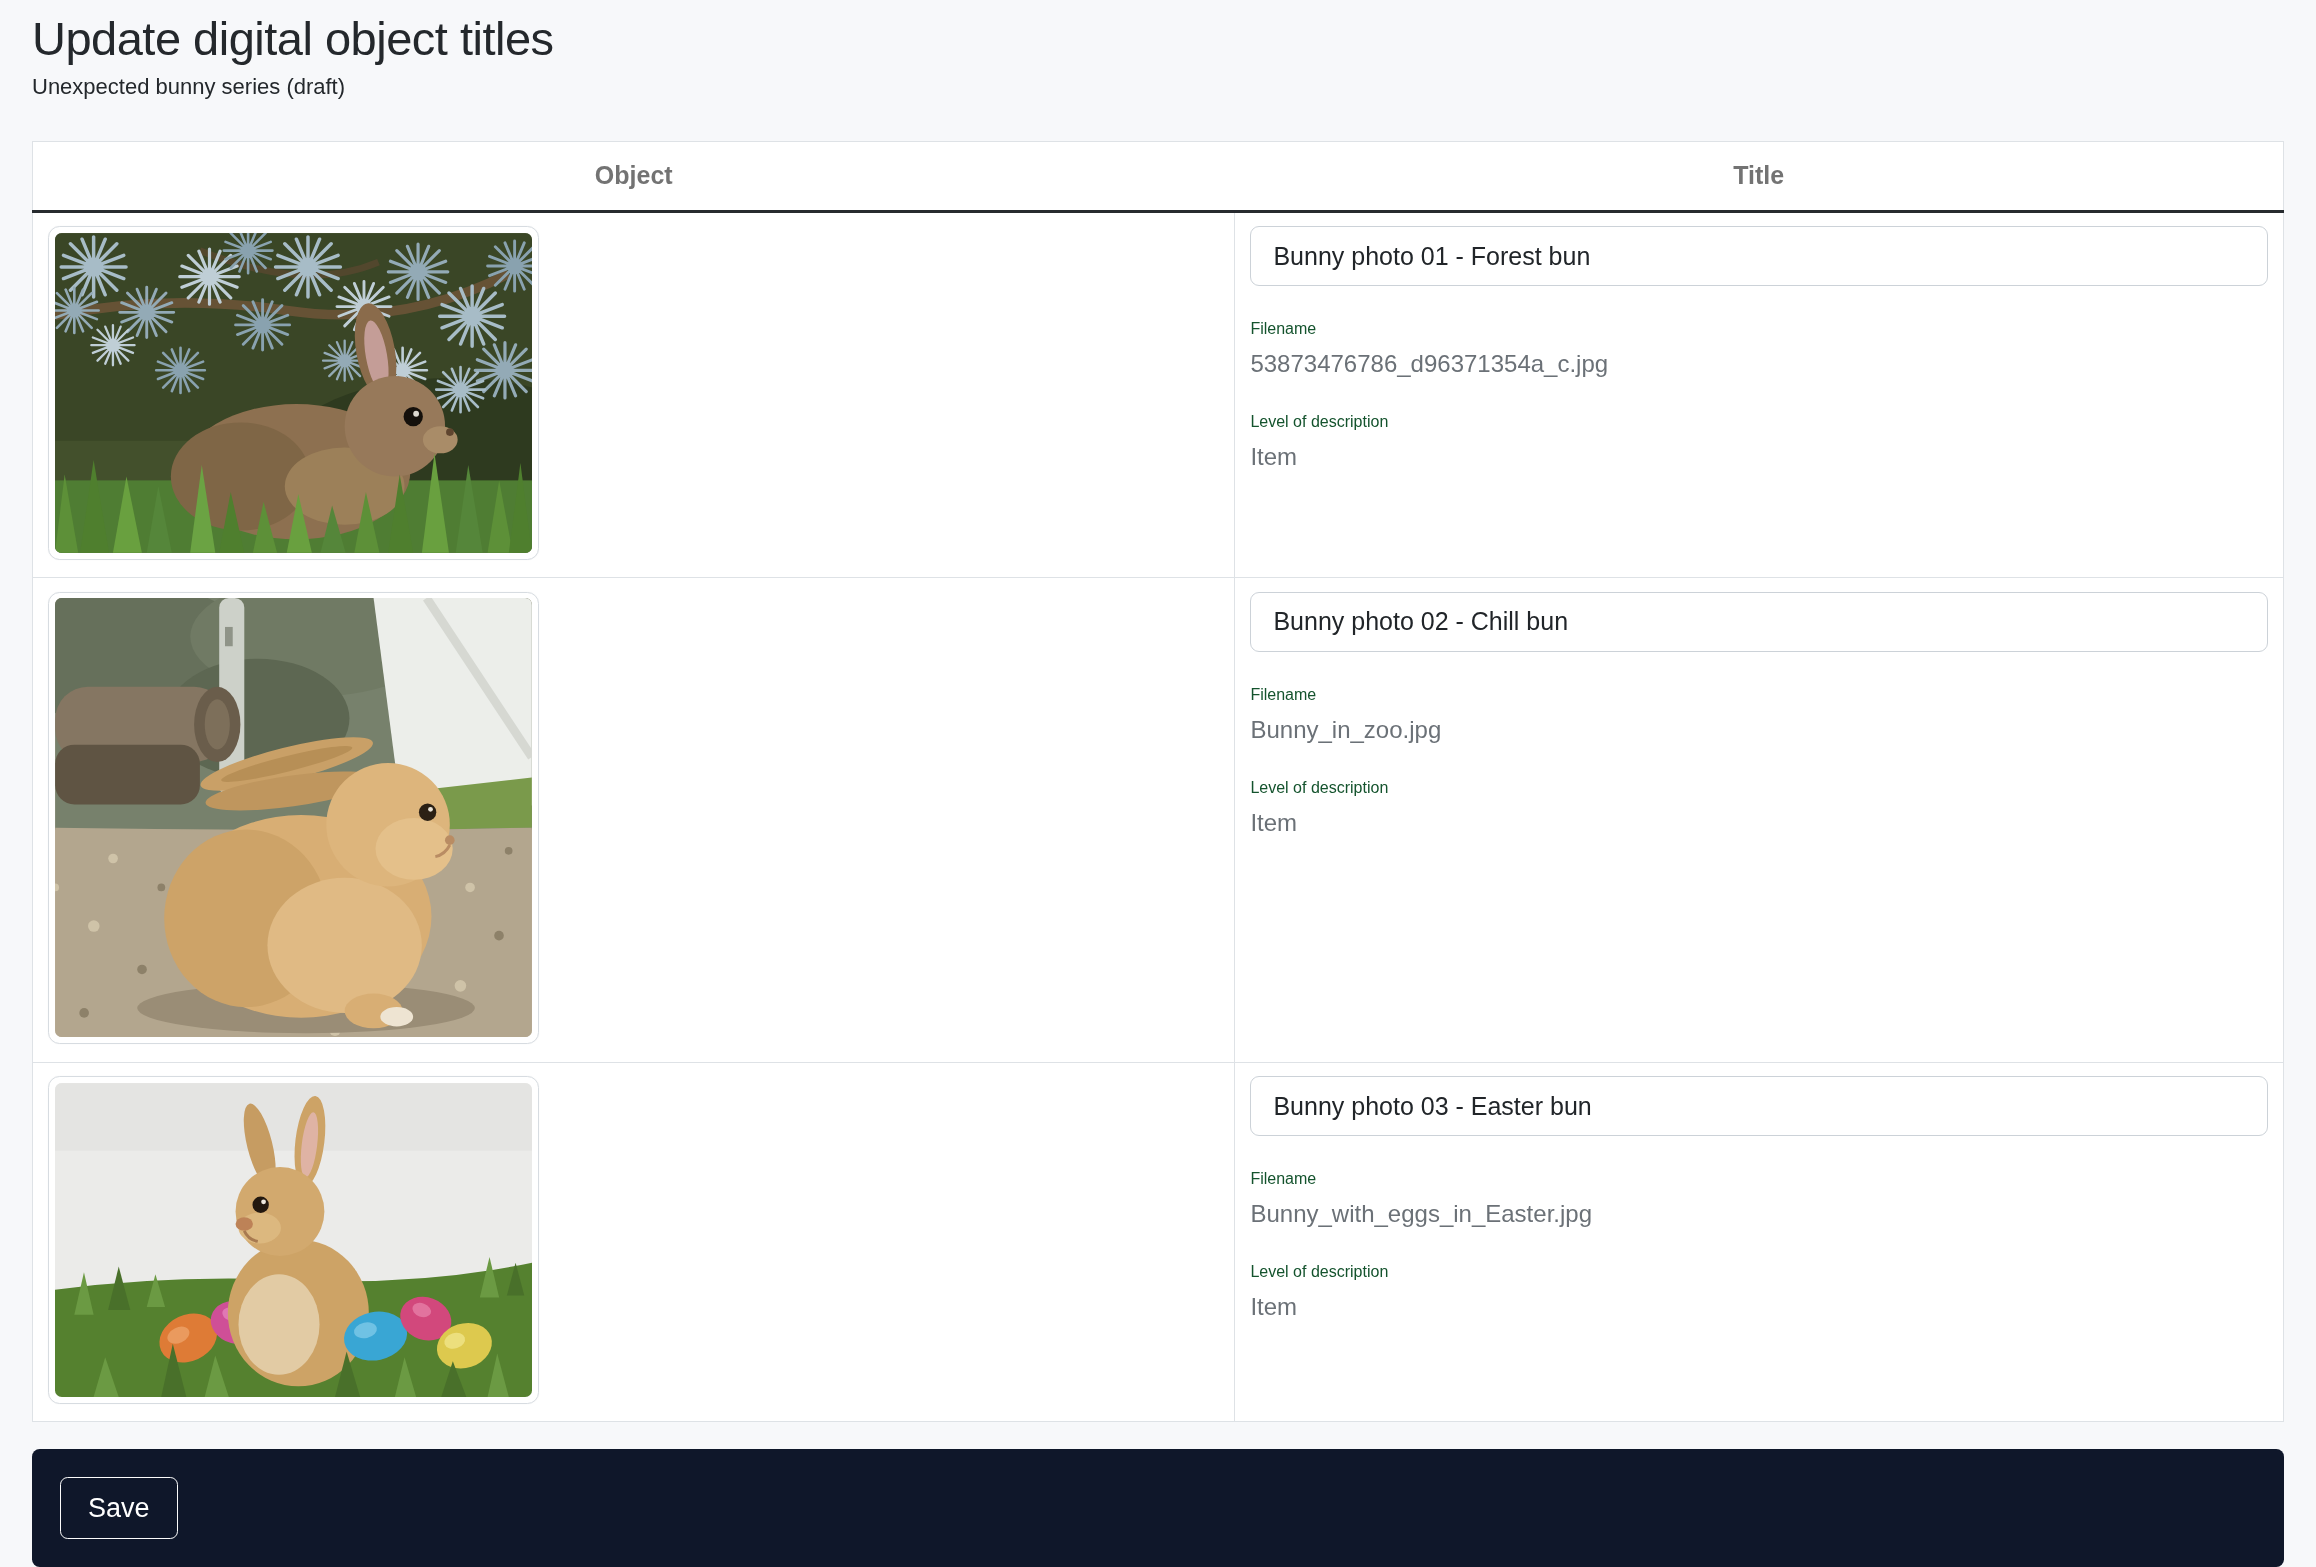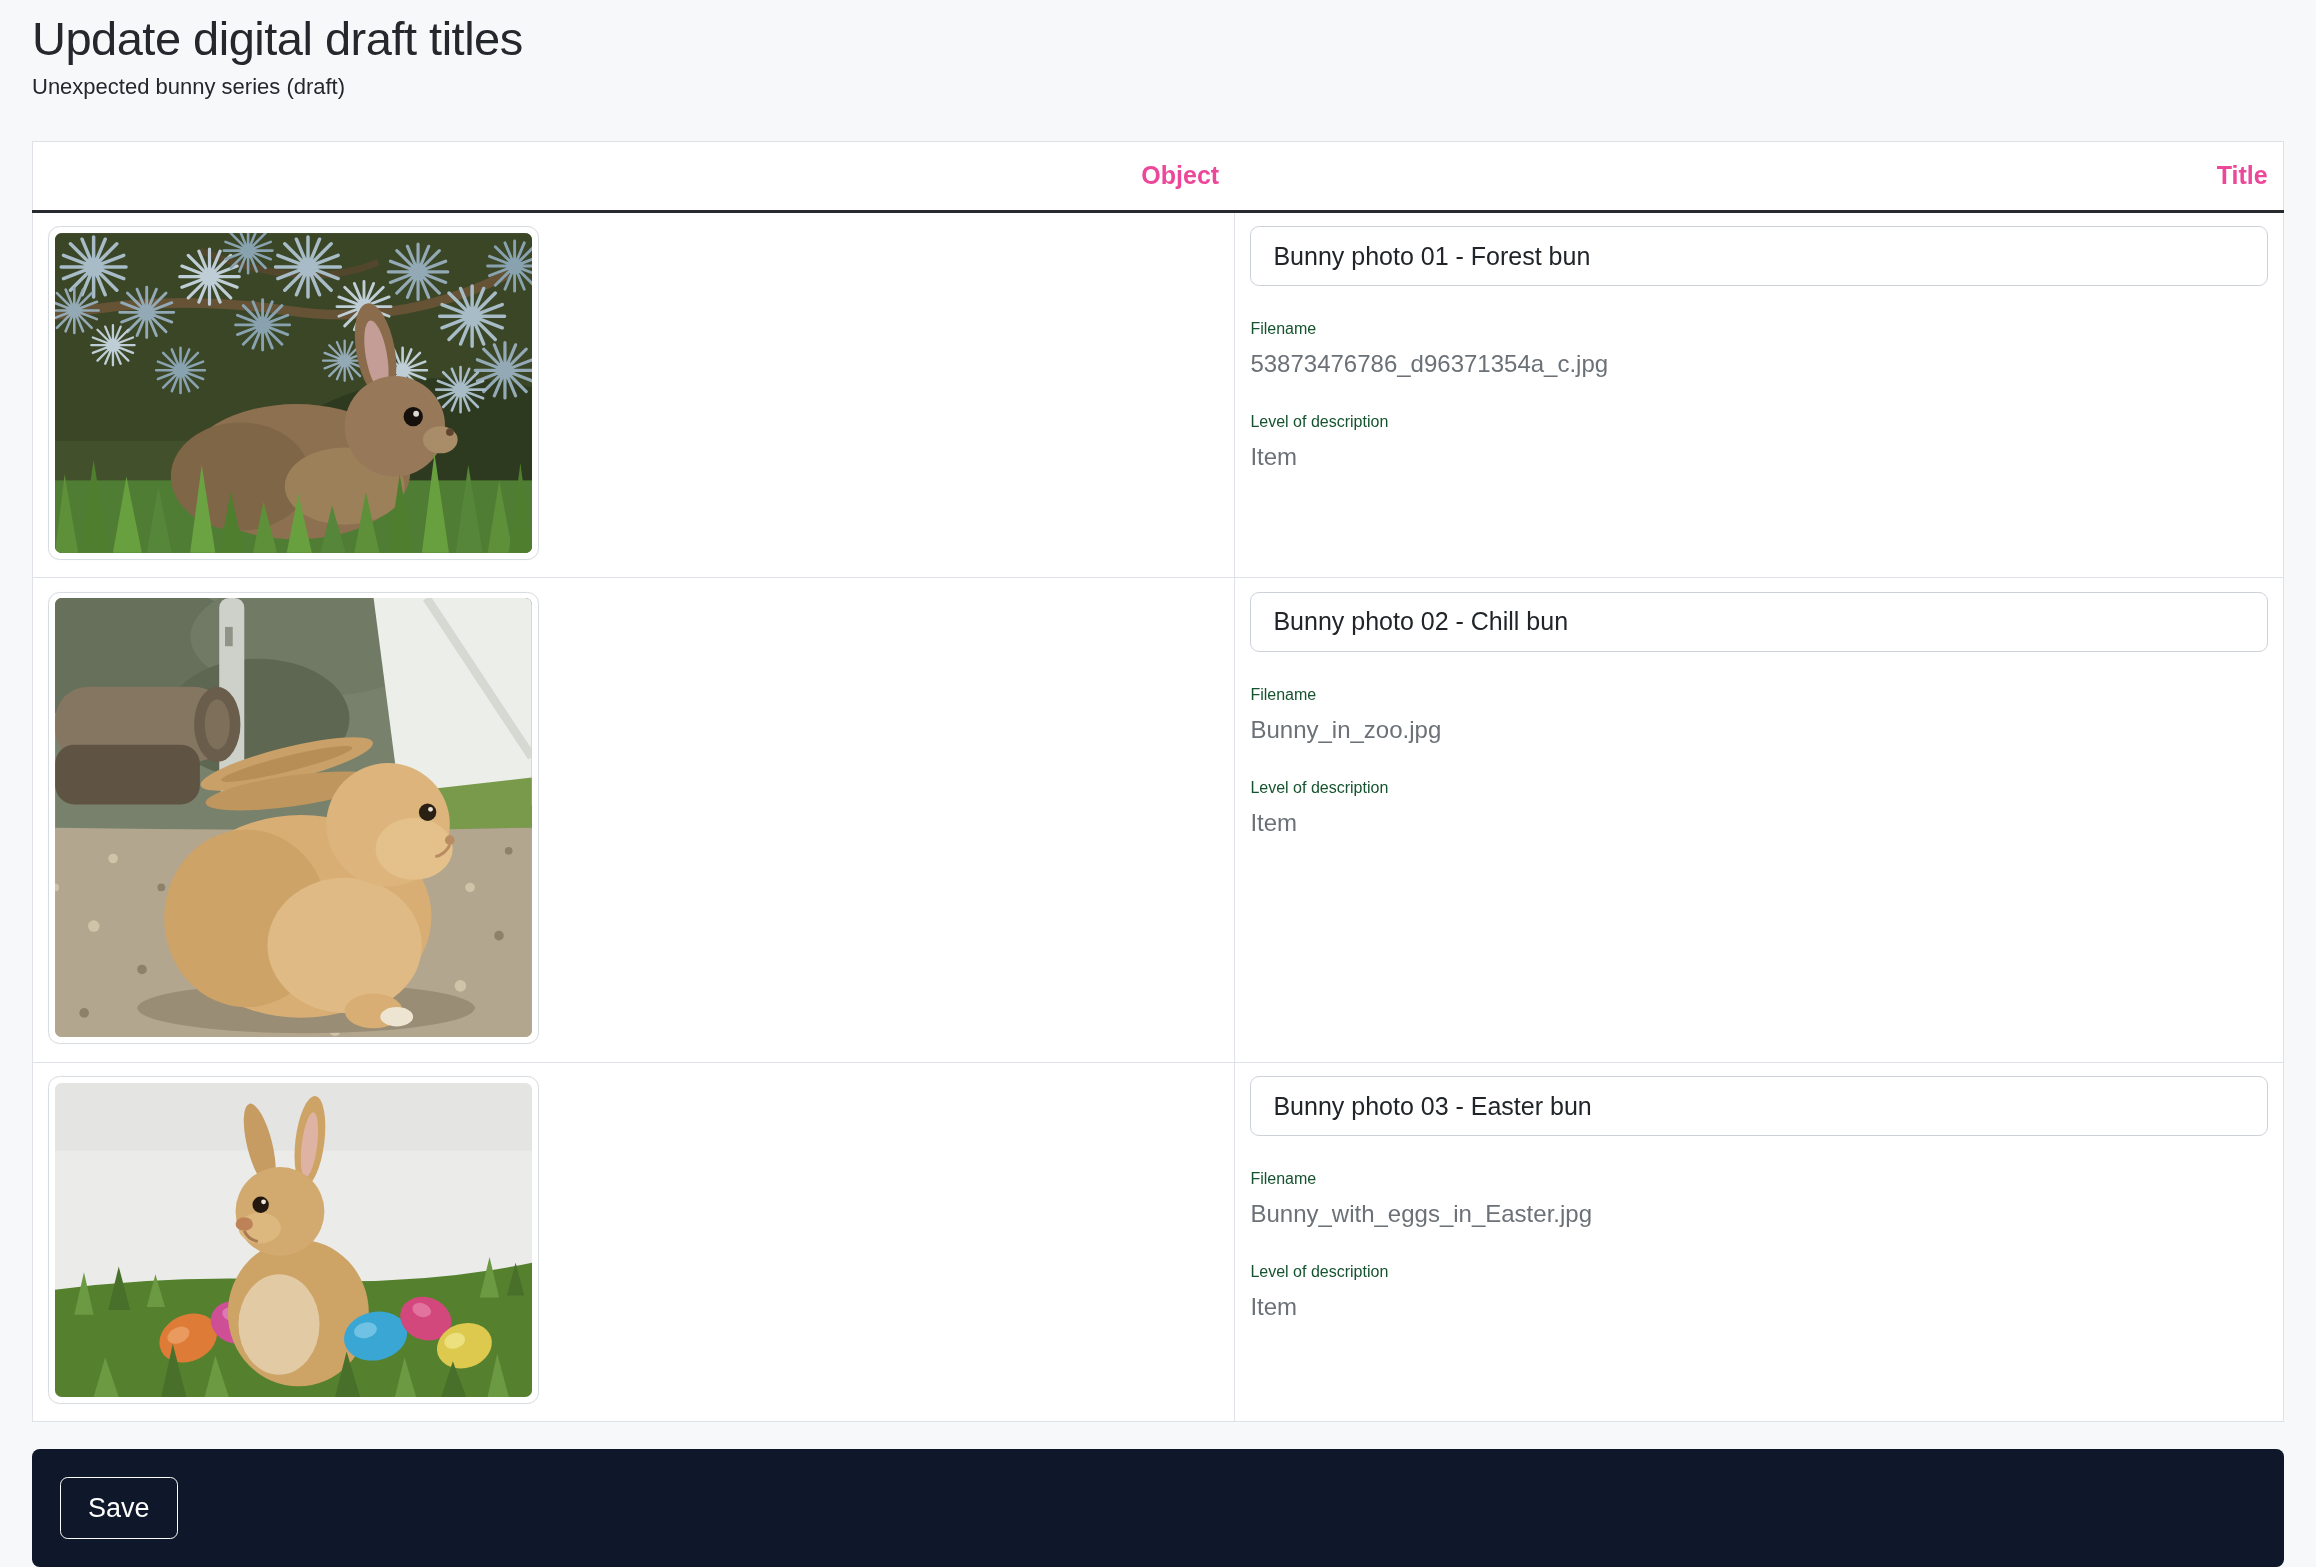--- a/index.html
+++ b/index.html
@@ -29,24 +29,24 @@
   table.objects-table {
     width: 100%;
     border-collapse: collapse;
     background: #ffffff;
     border: 1px solid #dee2e6;
     table-layout: fixed;
   }
   table.objects-table col.col-object { width: 53.4%; }
   table.objects-table col.col-title  { width: 46.6%; }
   table.objects-table th {
-    text-align: right;
+    text-align: center;
     font-size: 25px;
     font-weight: 700;
-    color: #ec4899;
+    color: #737373;
     padding: 19.3px 15.4px;
     border-bottom: 3.9px solid #272b2f;
     background: #ffffff;
   }
   table.objects-table td {
     vertical-align: top;
     padding: 13.5px 15.4px;
     border-top: 1px solid #dee2e6;
   }
   table.objects-table td.object-cell { border-right: 1px solid #dee2e6; }
@@ -98,21 +98,21 @@
     border: 1px solid #fbfbfb;
     border-radius: 7.7px;
     padding: 13.5px 27px;
     line-height: 1.2;
     cursor: pointer;
   }
 </style>
 </head>
 <body>
 
-<h1 class="page-title">Update digital draft titles</h1>
+<h1 class="page-title">Update digital object titles</h1>
 <div class="page-subtitle">Unexpected bunny series (draft)</div>
 
 <table class="objects-table">
   <colgroup>
       <col class="col-object">
       <col class="col-title">
     </colgroup>
   <thead>
     <tr>
       <th>Object</th>

